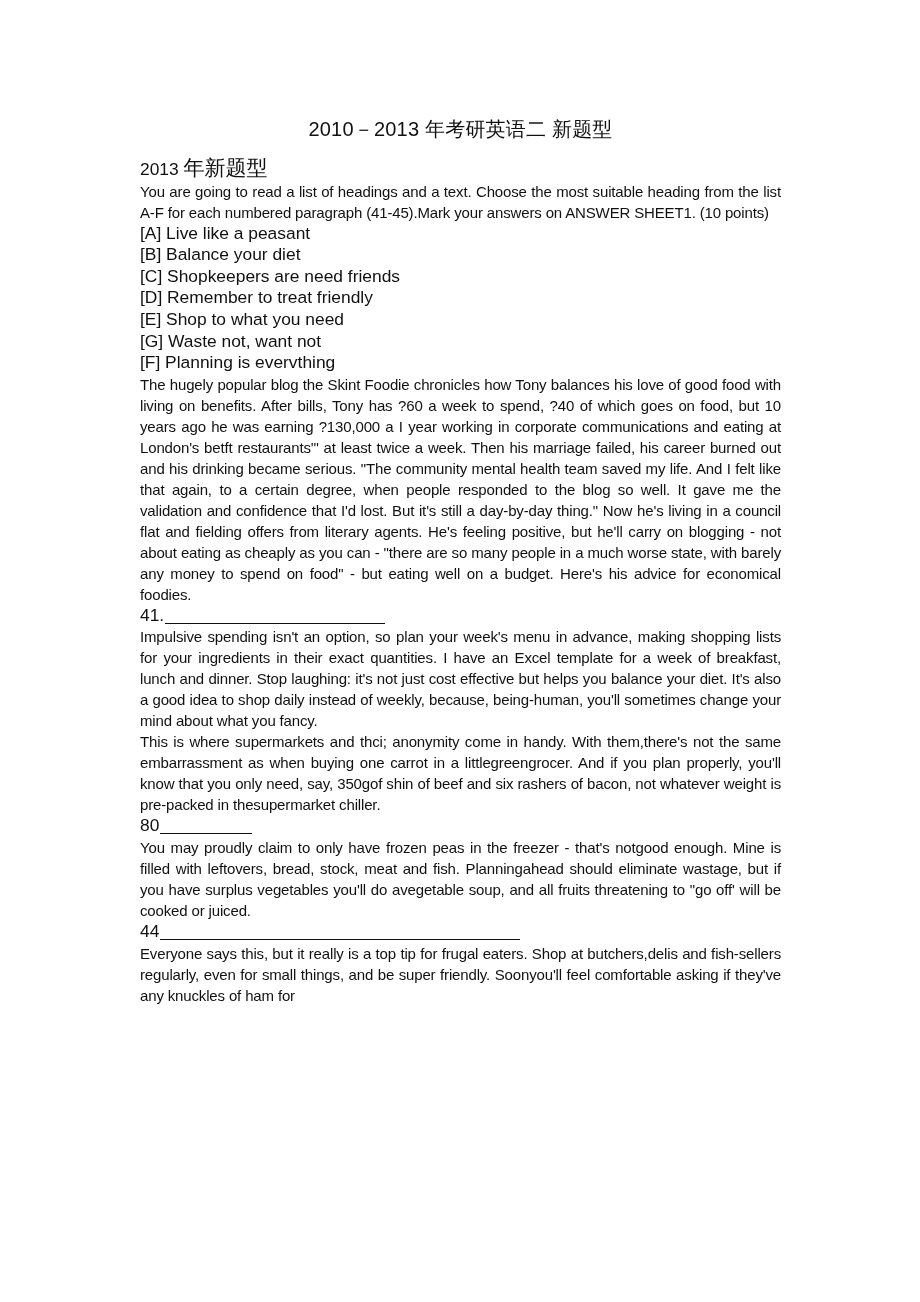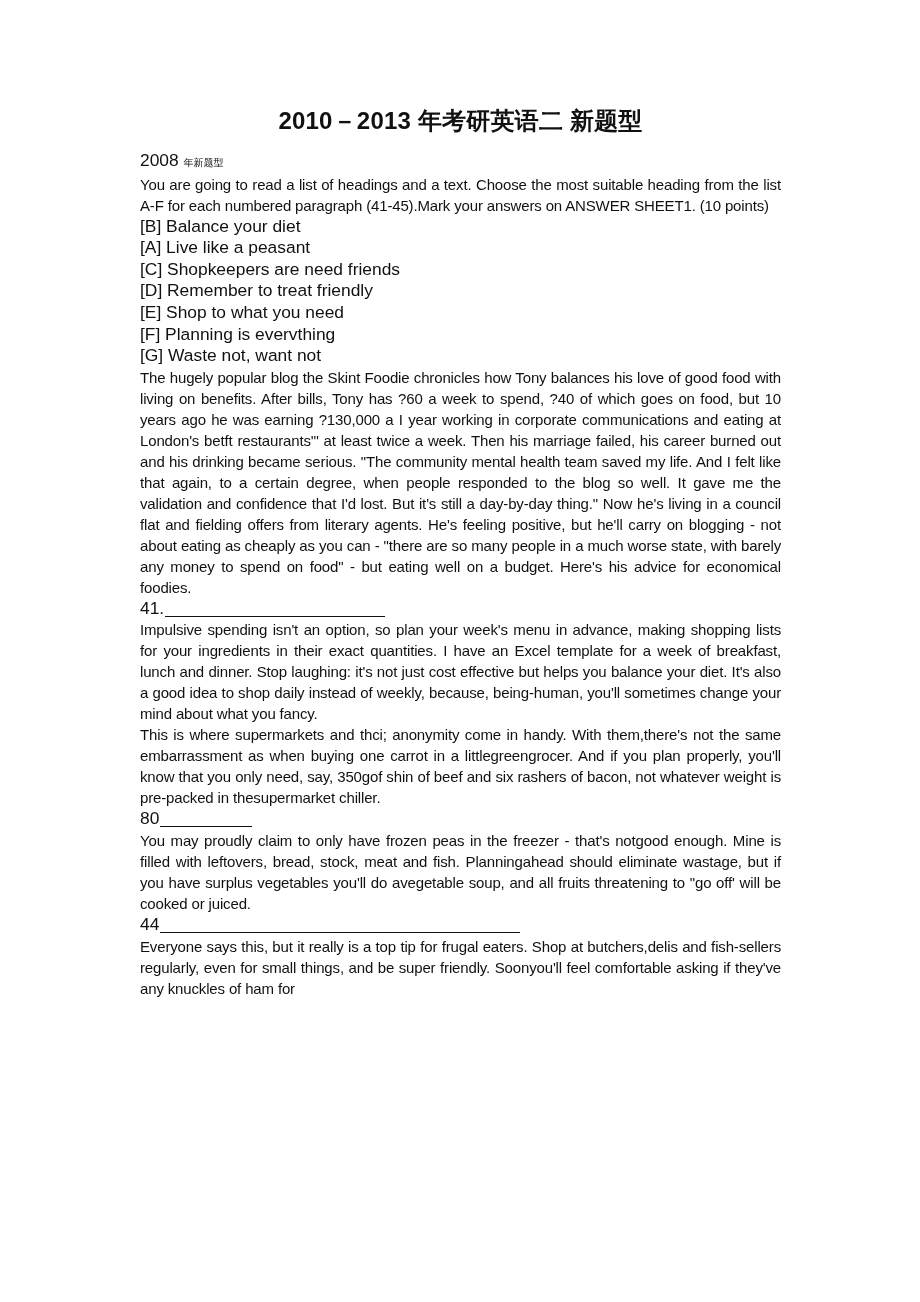--- a/index.html
+++ b/index.html
@@ -3,52 +3,52 @@
 <meta charset="utf-8">
 <style>
   html, body { margin: 0; padding: 0; background: #ffffff; }
   body { width: 920px; height: 1302px; position: relative; overflow: hidden; }
   .page {
     position: absolute; left: 140px; top: 104px; width: 641px;
     font-family: "Liberation Sans", sans-serif;
     color: #111111;
   }
   .title {
-    text-align: center; font-weight: bold; font-size: 24px;
-    line-height: 34px; height: 34px; margin: 0 0 12px 0;
+    text-align: center; font-weight: normal; font-size: 20px;
+    line-height: 34px; height: 34px; margin: 8px 0 12px 0;
     letter-spacing: 0.2px;
   }
   .para { font-size: 15px; line-height: 21px; margin: 0; text-align: justify; letter-spacing: -0.15px; }
   .sub { font-size: 17.4px; line-height: 21.6px; margin: 0; }
-  .sub .cjk { font-family: "DejaVu Serif", serif; font-size: 10px; }
+  .sub .cjk { font-family: "DejaVu Serif", serif; font-size: 21px; }
   .blank { display: flex; font-size: 17.4px; line-height: 21.6px; height: 21.6px; }
   .blank .u { display: inline-block; border-bottom: 1.3px solid #111; height: 18px; margin-left: 1px; }
   .u41 { width: 220px; }
   .u42 { width: 619px; }
   .u43 { width: 92px; }
   .u44 { width: 360px; }
 </style>
 </head>
 <body>
 
 <div class="page">
   <h1 class="title">2010－2013 年考研英语二 新题型</h1>
 
-  <p class="sub"><span>2008</span> <span class="cjk">年新题型</span></p>
+  <p class="sub"><span>2013</span> <span class="cjk">年新题型</span></p>
 
   <p class="para">You are going to read a list of headings and a text. Choose the most suitable heading from the list A-F for each numbered paragraph (41-45).Mark your answers on ANSWER SHEET1. (10 points)</p>
 
   <div>
+    <p class="sub">[A] Live like a peasant</p>
     <p class="sub">[B] Balance your diet</p>
-    <p class="sub">[A] Live like a peasant</p>
     <p class="sub">[C] Shopkeepers are need friends</p>
     <p class="sub">[D] Remember to treat friendly</p>
     <p class="sub">[E] Shop to what you need</p>
+    <p class="sub">[G] Waste not, want not</p>
     <p class="sub">[F] Planning is evervthing</p>
-    <p class="sub">[G] Waste not, want not</p>
   </div>
 
   <p class="para">The hugely popular blog the Skint Foodie chronicles how Tony balances his love of good food with living on benefits. After bills, Tony has ?60 a week to spend, ?40 of which goes on food, but 10 years ago he was earning ?130,000 a I year working in corporate communications and eating at London's betft restaurants'" at least twice a week. Then his marriage failed, his career burned out and his drinking became serious. "The community mental health team saved my life. And I felt like that again, to a certain degree, when people responded to the blog so well. It gave me the validation and confidence that I'd lost. But it's still a day-by-day thing." Now he's living in a council flat and fielding offers from literary agents. He's feeling positive, but he'll carry on blogging - not about eating as cheaply as you can - "there are so many people in a much worse state, with barely any money to spend on food" - but eating well on a budget. Here's his advice for economical foodies.</p>
 
   <div class="blank">
     <span>41.</span>
       <span class="u u41"></span>
   </div>
   <p class="para">Impulsive spending isn't an option, so plan your week's menu in advance, making shopping lists for your ingredients in their exact quantities. I have an Excel template for a week of breakfast, lunch and dinner. Stop laughing: it's not just cost effective but helps you balance your diet. It's also a good idea to shop daily instead of weekly, because, being-human, you'll sometimes change your mind about what you fancy.</p>
 

